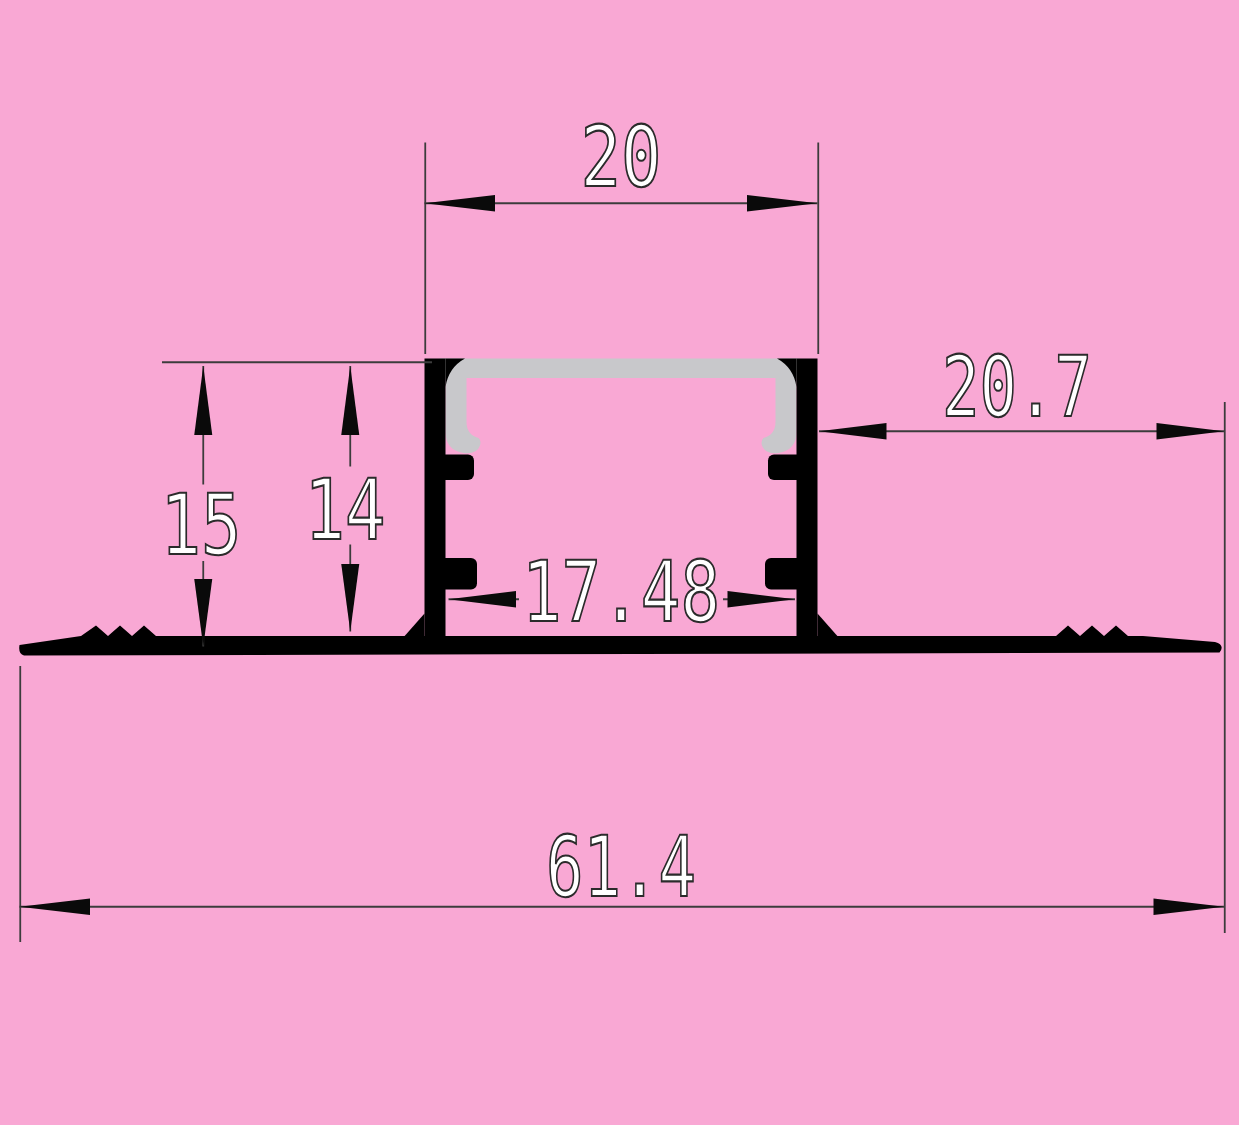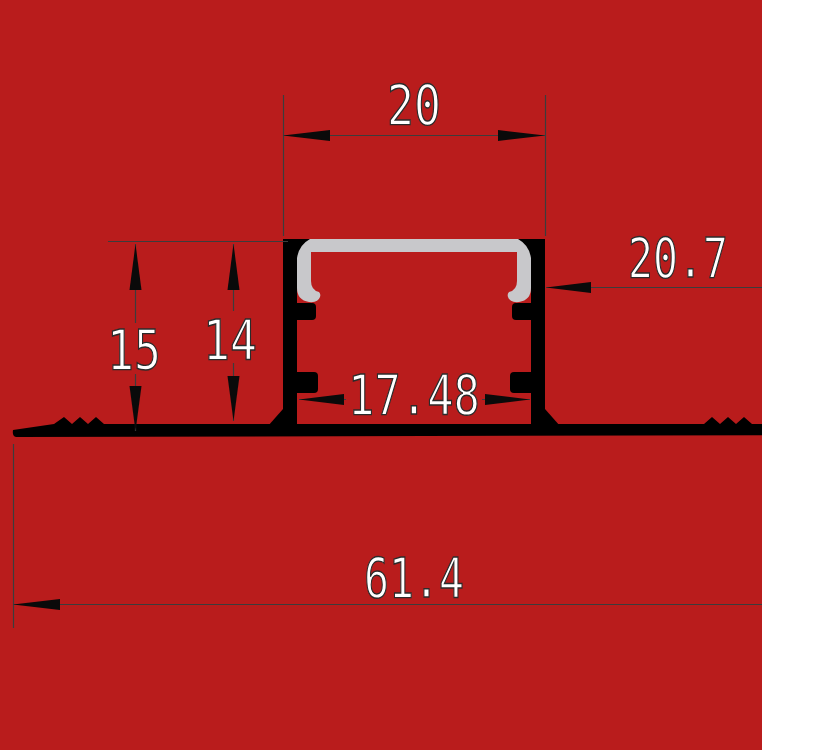--- a/index.html
+++ b/index.html
@@ -1,19 +1,19 @@
 <!DOCTYPE html>
 <html><head>
 <meta charset="utf-8">
 <style>
   html,body{margin:0;padding:0;background:#ffffff;}
   .canvas{
     position:relative;
-    width:762px;height:750px;
-    background:#b91c1c;
+    width:826px;height:750px;
+    background:#f9a8d4;
     overflow:hidden;
     font-family:"DejaVu Sans Mono", monospace;
   }
   svg{display:block;}
   .dim-text{
     font-family:"DejaVu Sans Mono", monospace;
     font-size:56px;
     fill:#ffffff;
     stroke:#2b2b2b;
     stroke-width:1.4;

